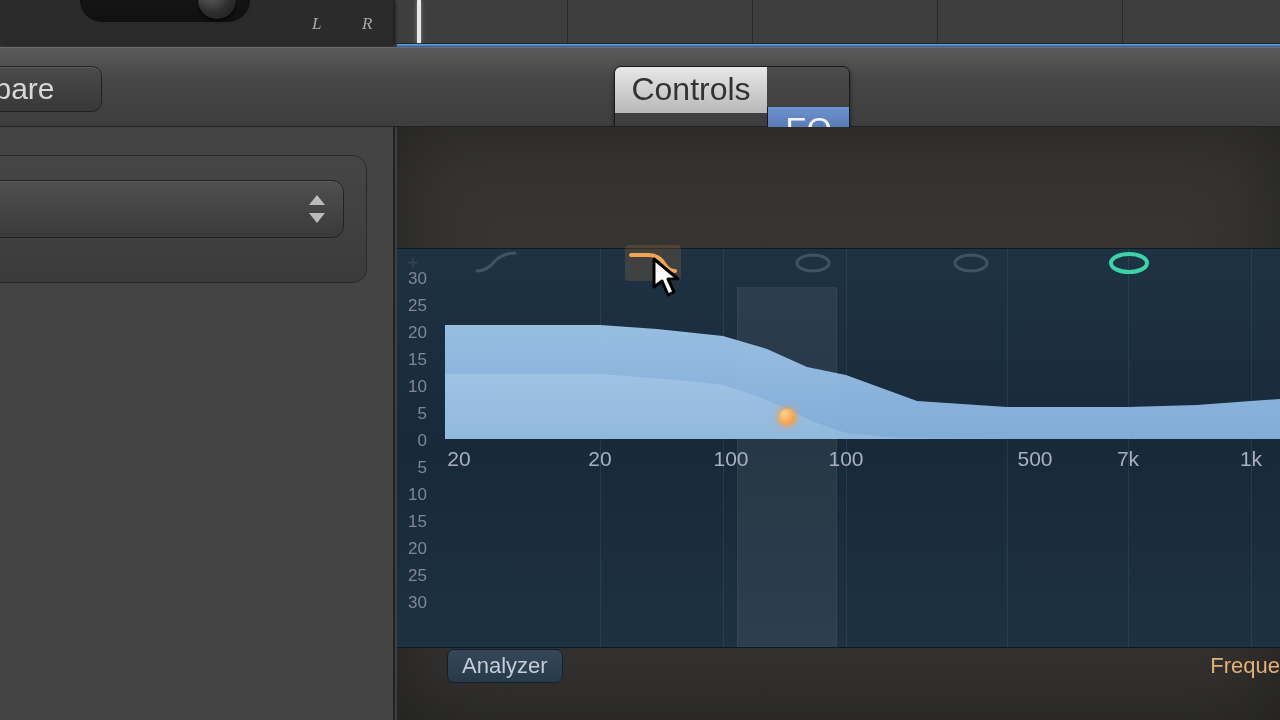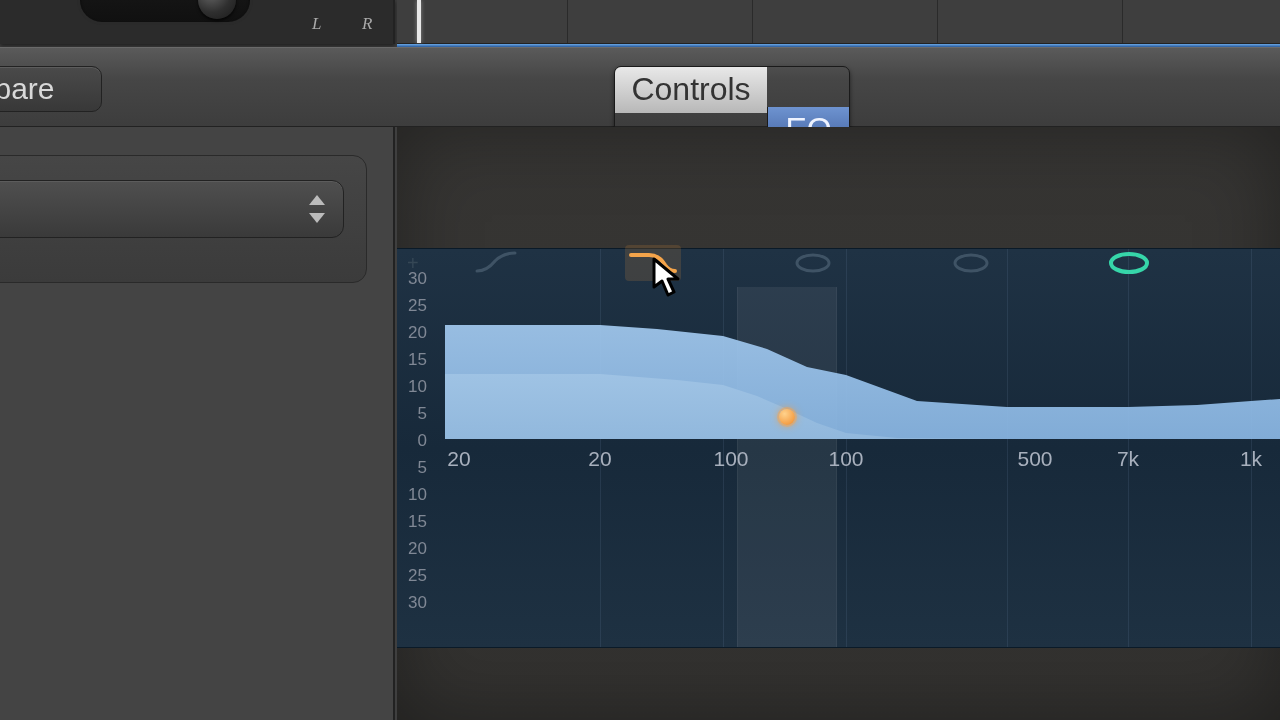--- a/index.html
+++ b/index.html
@@ -410,20 +410,24 @@
     <div class="ylabel" style="top:344px">30</div>
 
     <div class="xlabel" style="left:62px">20</div>
     <div class="xlabel" style="left:203px">20</div>
     <div class="xlabel" style="left:334px">100</div>
     <div class="xlabel" style="left:449px">100</div>
     <div class="xlabel" style="left:638px">500</div>
     <div class="xlabel" style="left:731px">7k</div>
     <div class="xlabel" style="left:854px">1k</div>
 
+    <div class="graph-footer">
+      <div class="analyzer-btn">Analyzer</div>
+      <div class="freq-label">Freque</div>
+    </div>
   </div>
 
   <div class="cursor" style="left:254px; top:130px;">
     <svg width="32" height="42">
       <path d="M3 2 L3 30 L11 24 L17 38 L23 35 L17 22 L27 22 Z" fill="#fff" stroke="#000" stroke-width="3" stroke-linejoin="round"></path>
     </svg>
   </div>
 
 </div>
 

